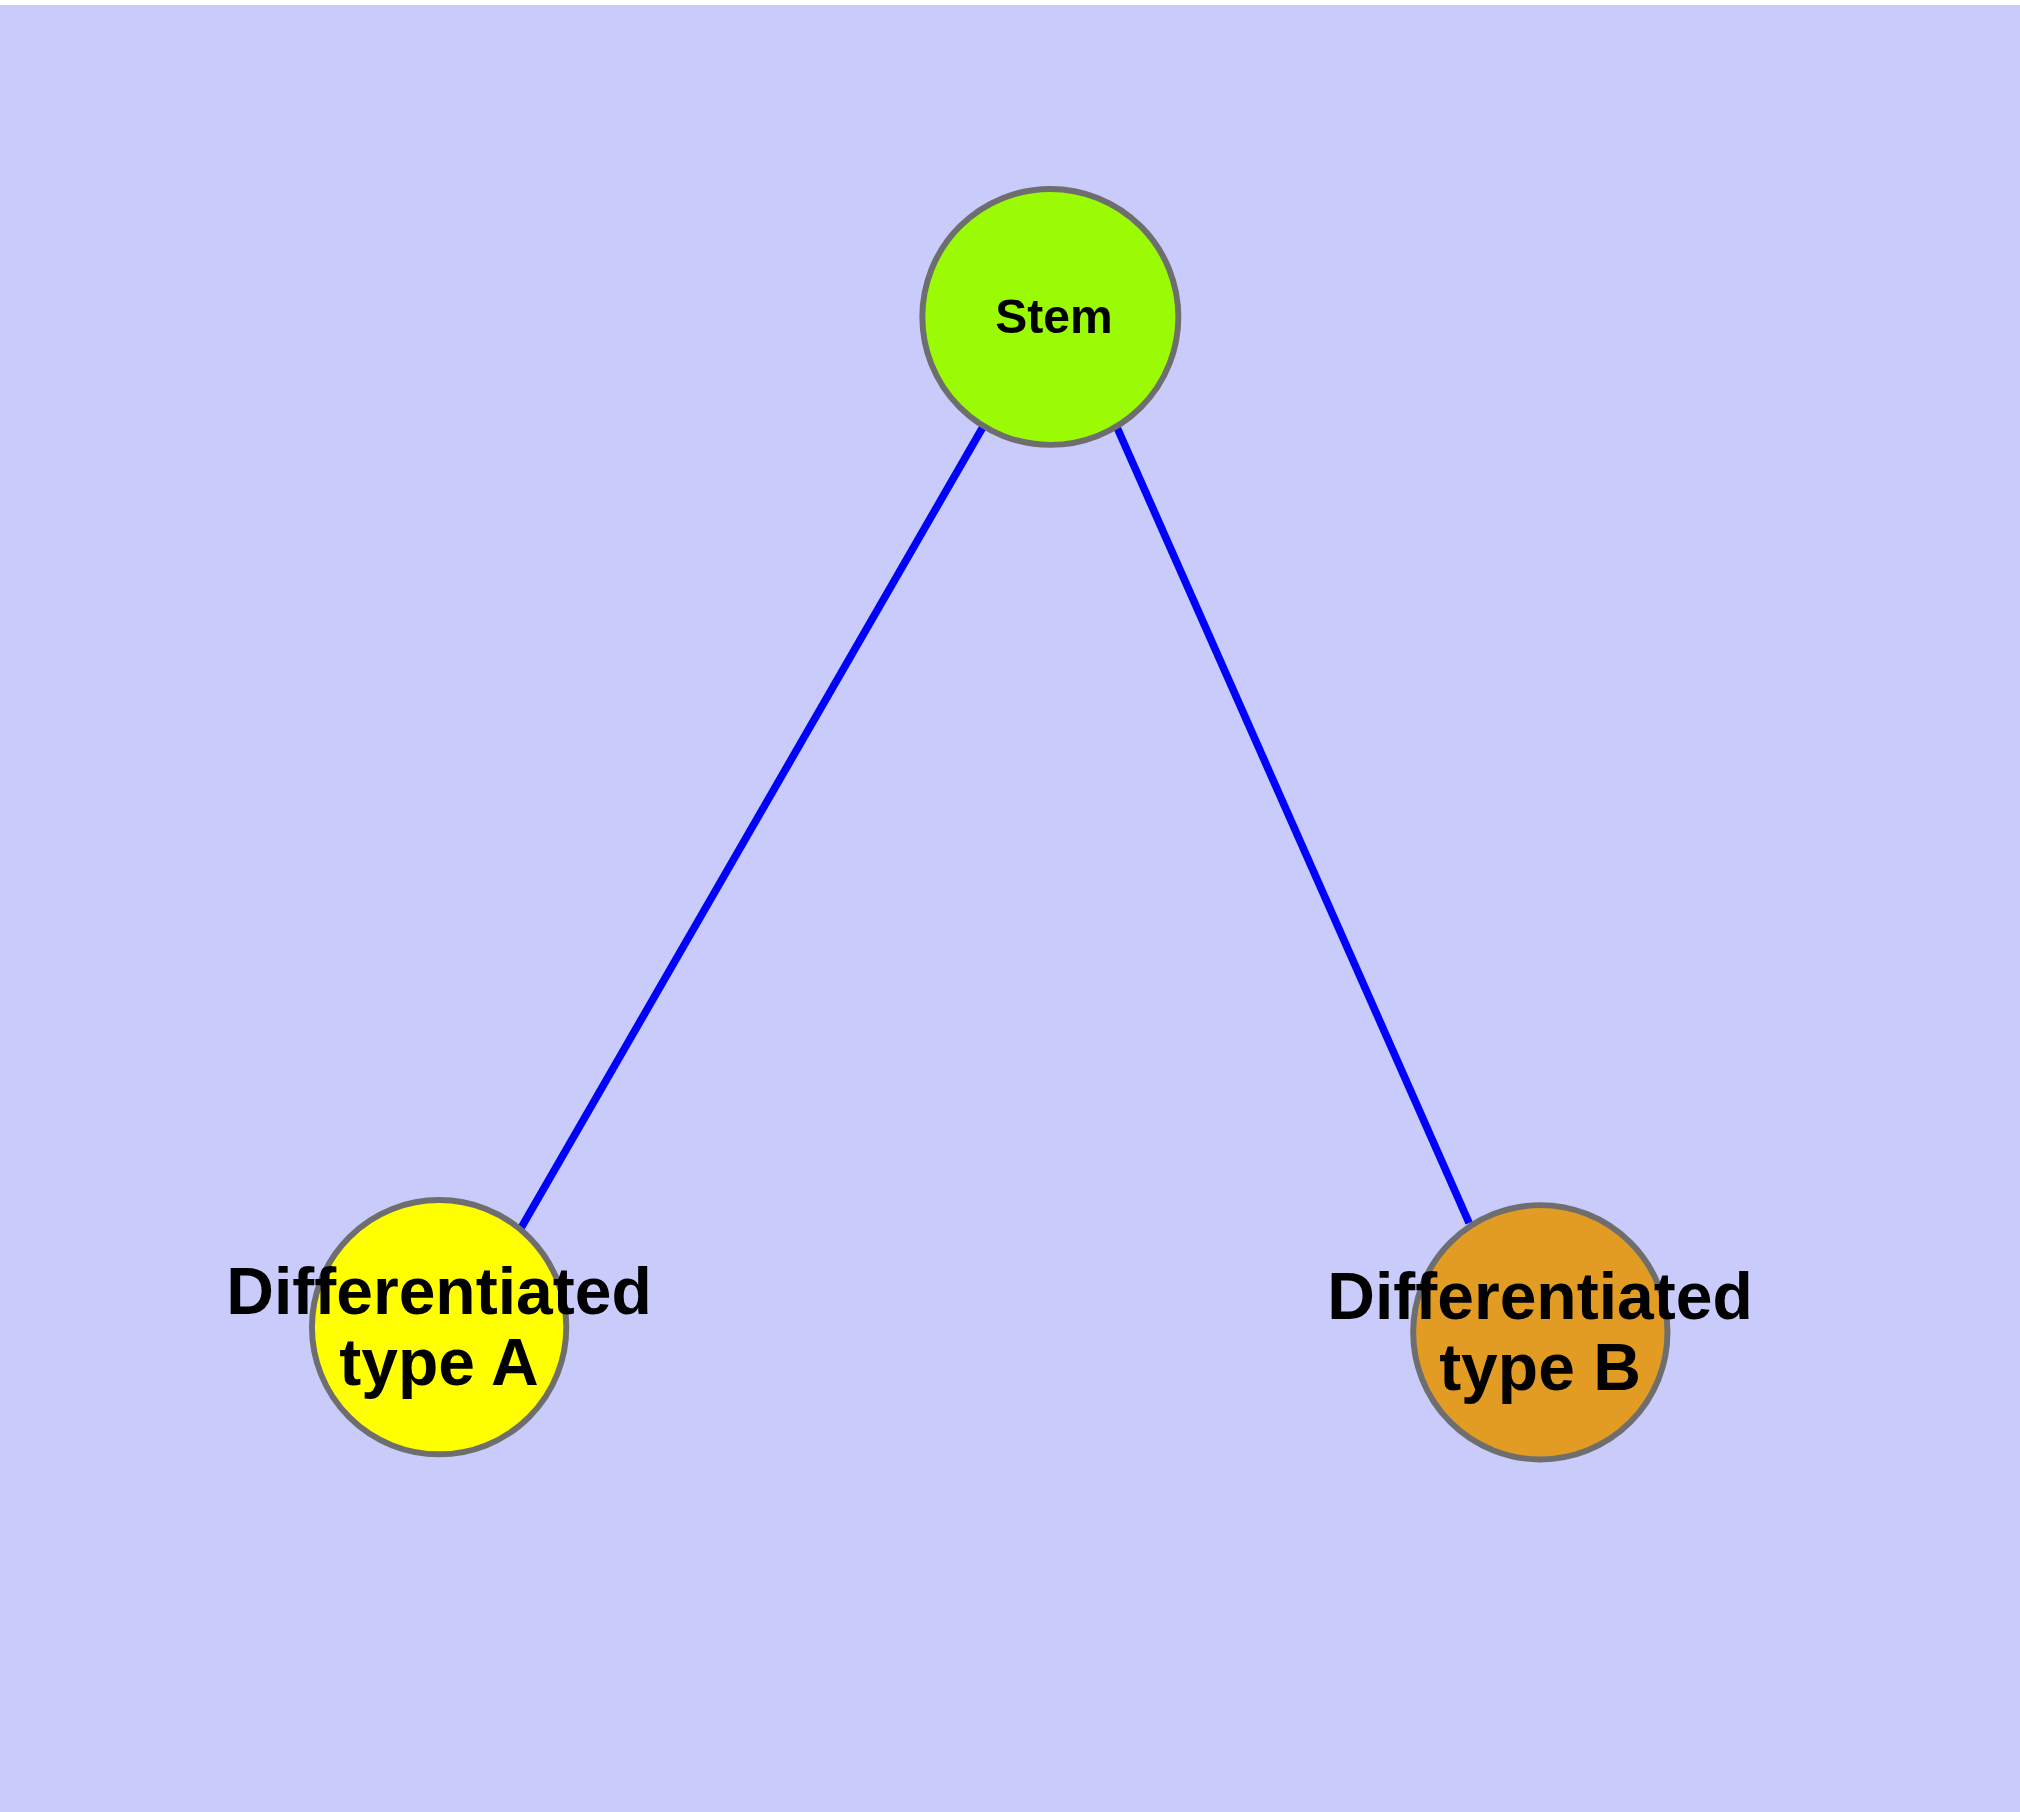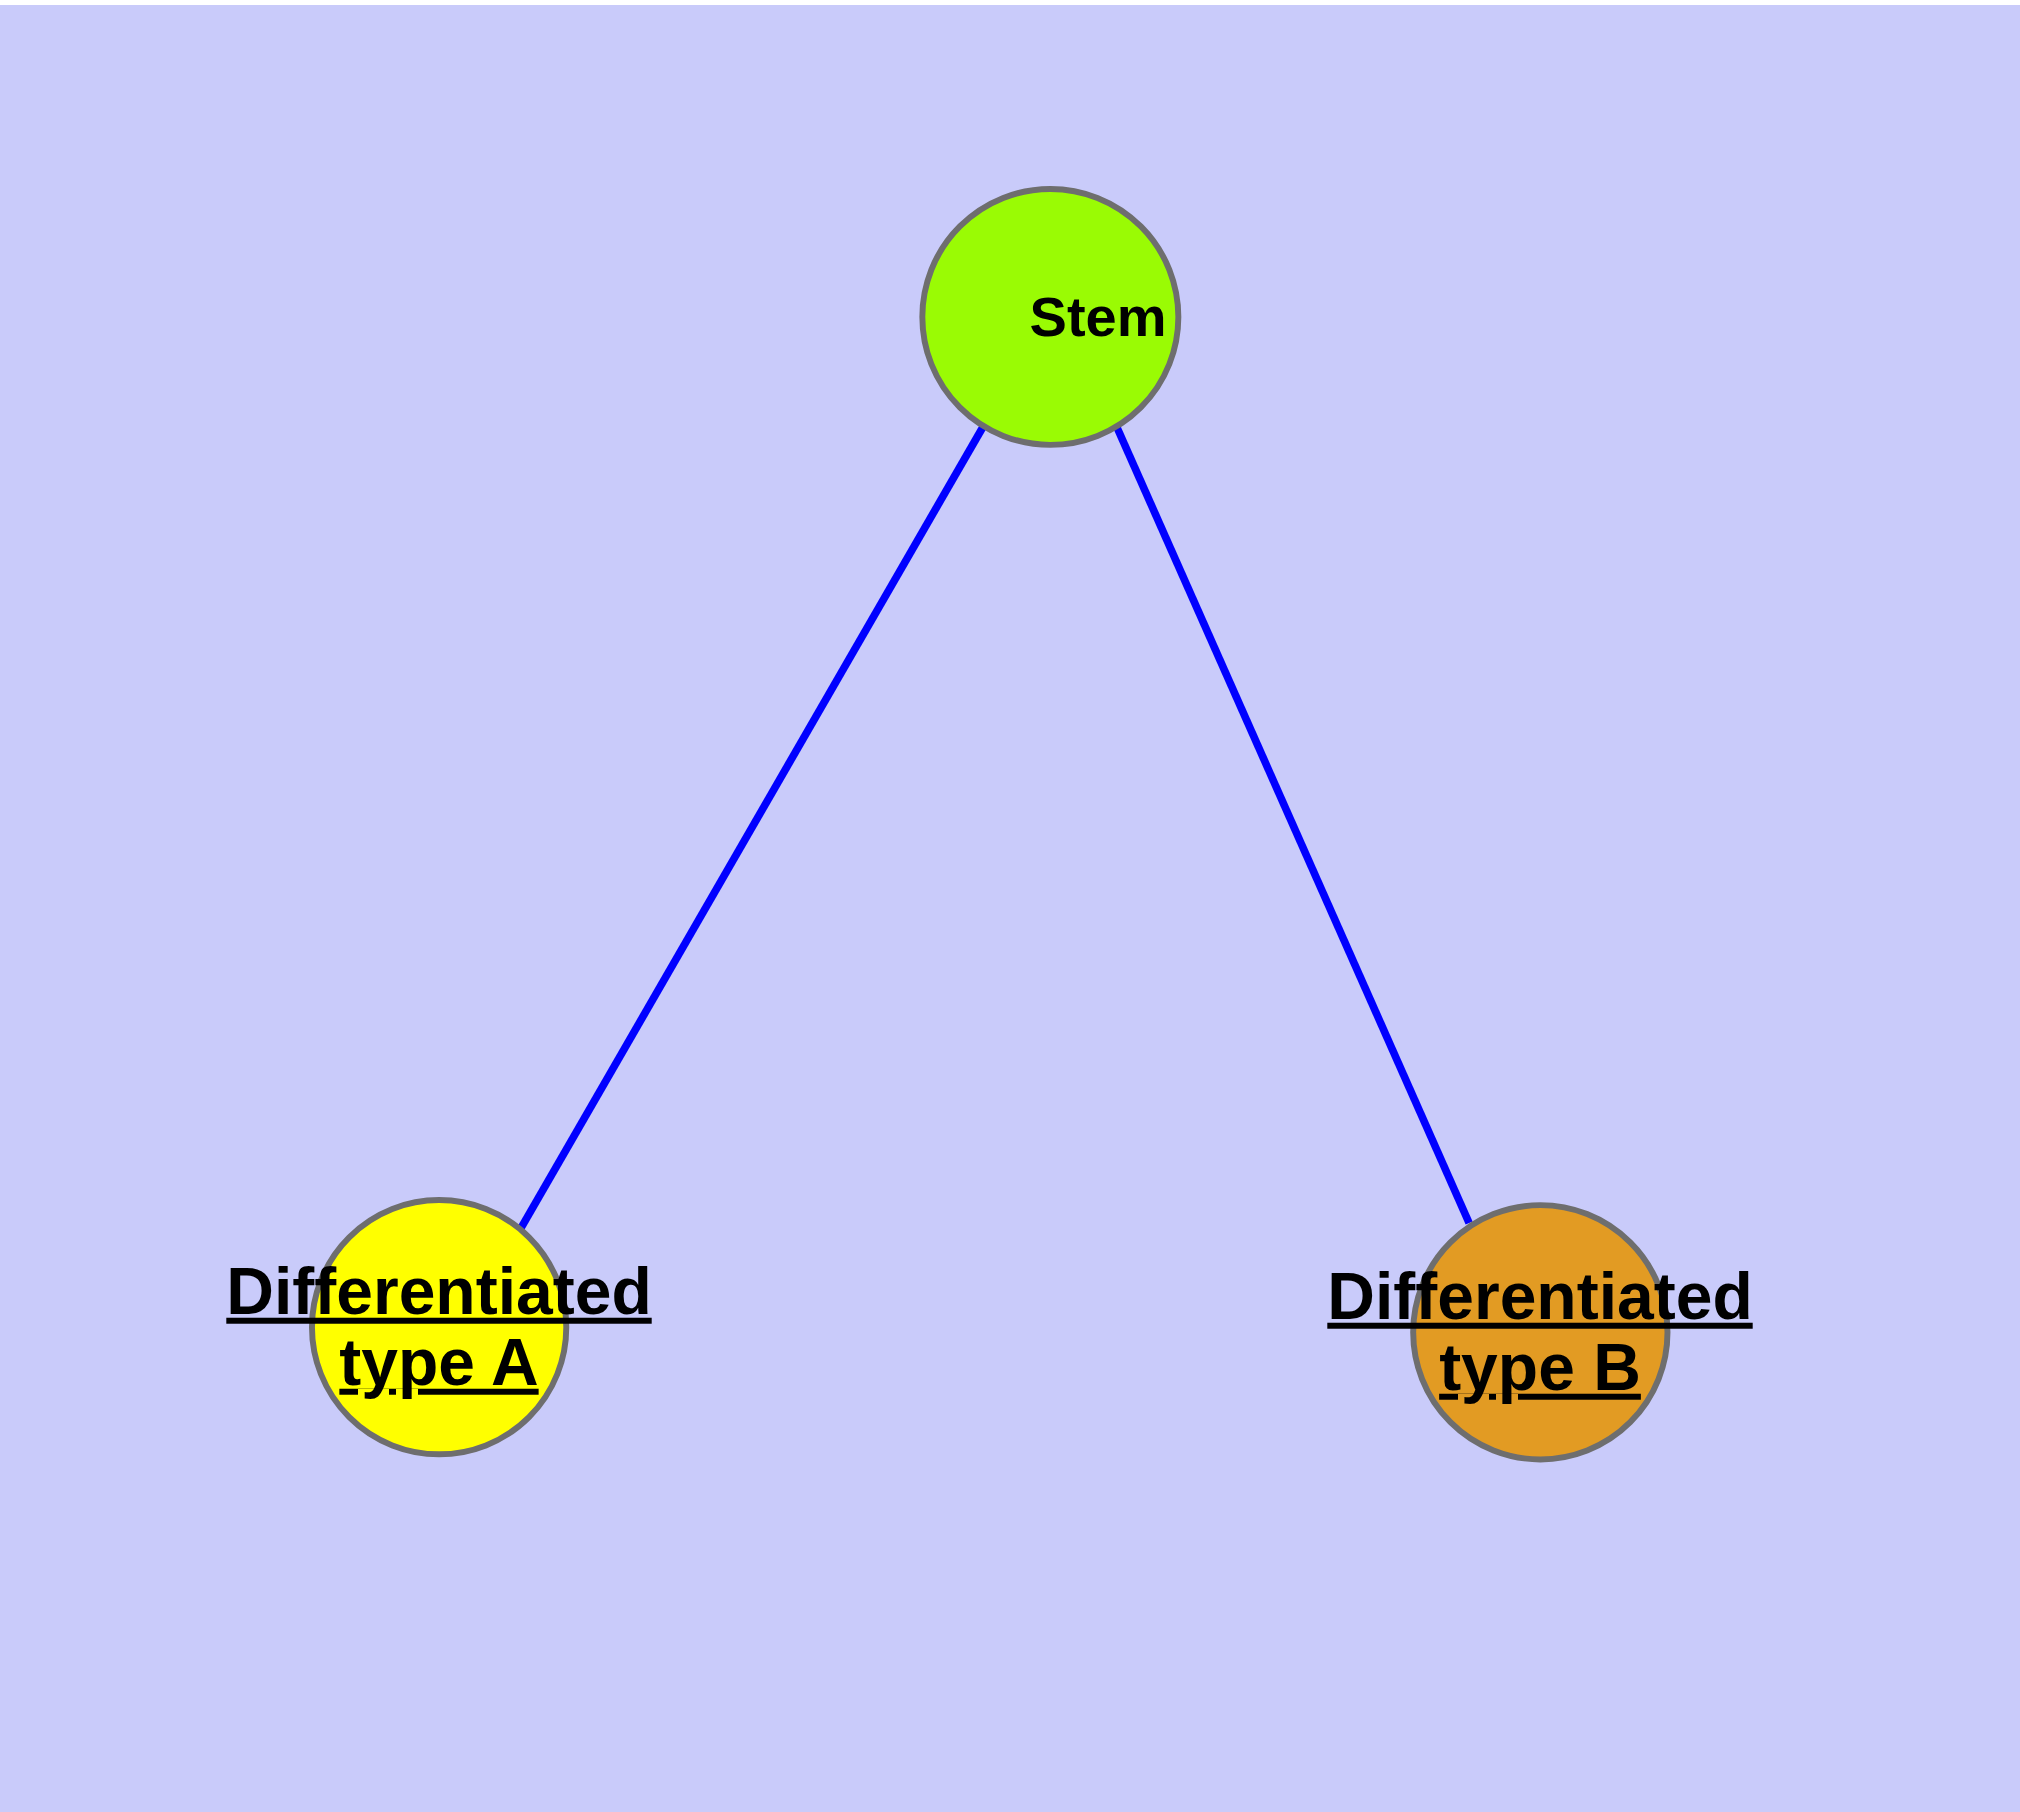--- a/index.html
+++ b/index.html
@@ -44,21 +44,20 @@
     line-height: 1.08;
     transform: translate(-50%, -50%);
     pointer-events: none;
     -webkit-font-smoothing: antialiased;
   }
   .label-stem {
     font-size: 56px;
   }
   .label-diff {
     font-size: 66px;
-    text-decoration: underline;
   }
 </style>
 </head>
 <body>
 
 <div id="canvas">
   <div id="plot-area">
 
     <svg id="graph-svg" viewBox="0 0 2384 2132" preserveAspectRatio="none">
 
@@ -67,21 +66,21 @@
           <line x1="1317" y1="497" x2="1733" y2="1437" stroke="#0000ff" stroke-width="9" stroke-linecap="butt"></line>
         </g>
       <g id="nodes-group">
           <circle cx="1239" cy="368" r="151" fill="#9afb04" stroke="#6e6e6e" stroke-width="7"></circle>
           <circle cx="518" cy="1560" r="150" fill="#ffff00" stroke="#6e6e6e" stroke-width="7"></circle>
           <circle cx="1817" cy="1566" r="150" fill="#e29b23" stroke="#6e6e6e" stroke-width="7"></circle>
         </g>
     </svg>
 
     <div id="labels-layer">
-        <div class="node-label label-stem" style="left: 1098px; top: 312px; font-size: 56px; color: rgb(0, 0, 0);">Stem</div>
+        <div class="node-label label-stem" style="left: 1054px; top: 312px; font-size: 48px; color: rgb(0, 0, 0);">Stem</div>
         <div class="node-label label-diff" style="left: 439px; top: 1322px; font-size: 66px; color: rgb(0, 0, 0);">Differentiated
 type A</div>
         <div class="node-label label-diff" style="left: 1540px; top: 1327px; font-size: 66px; color: rgb(0, 0, 0);">Differentiated
 type B</div>
       </div>
 
   </div>
 </div>
 
 

